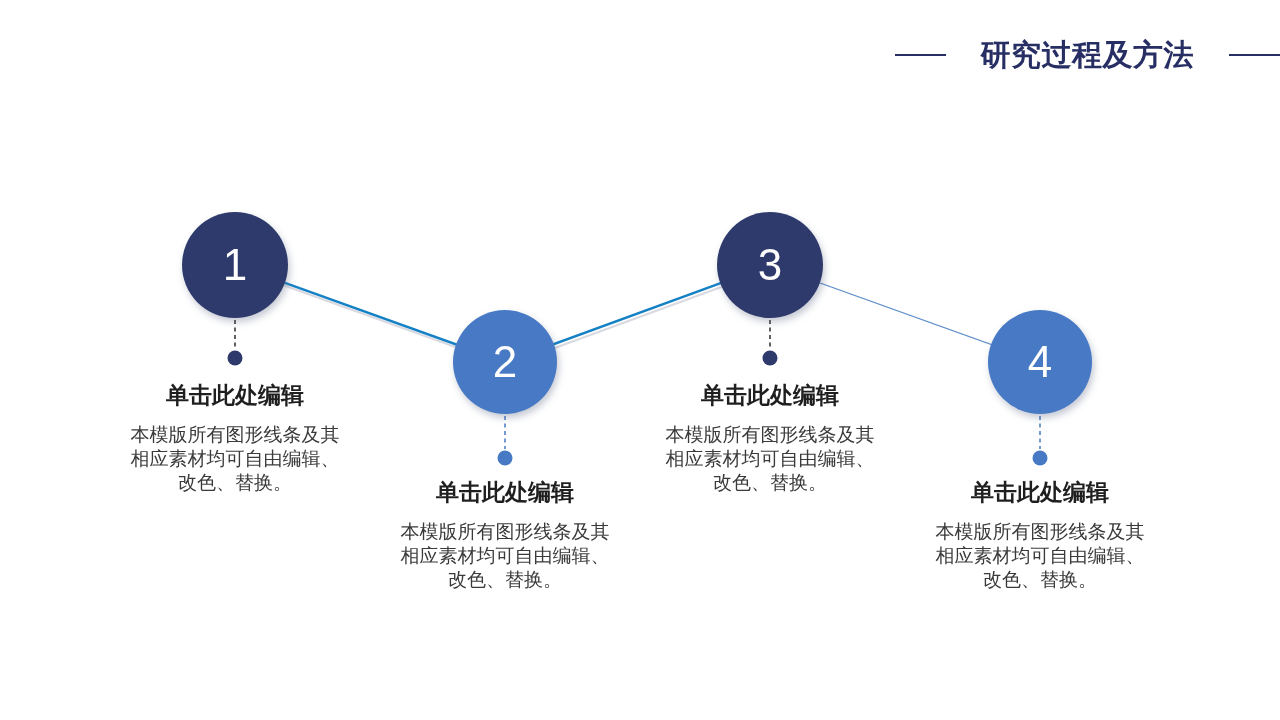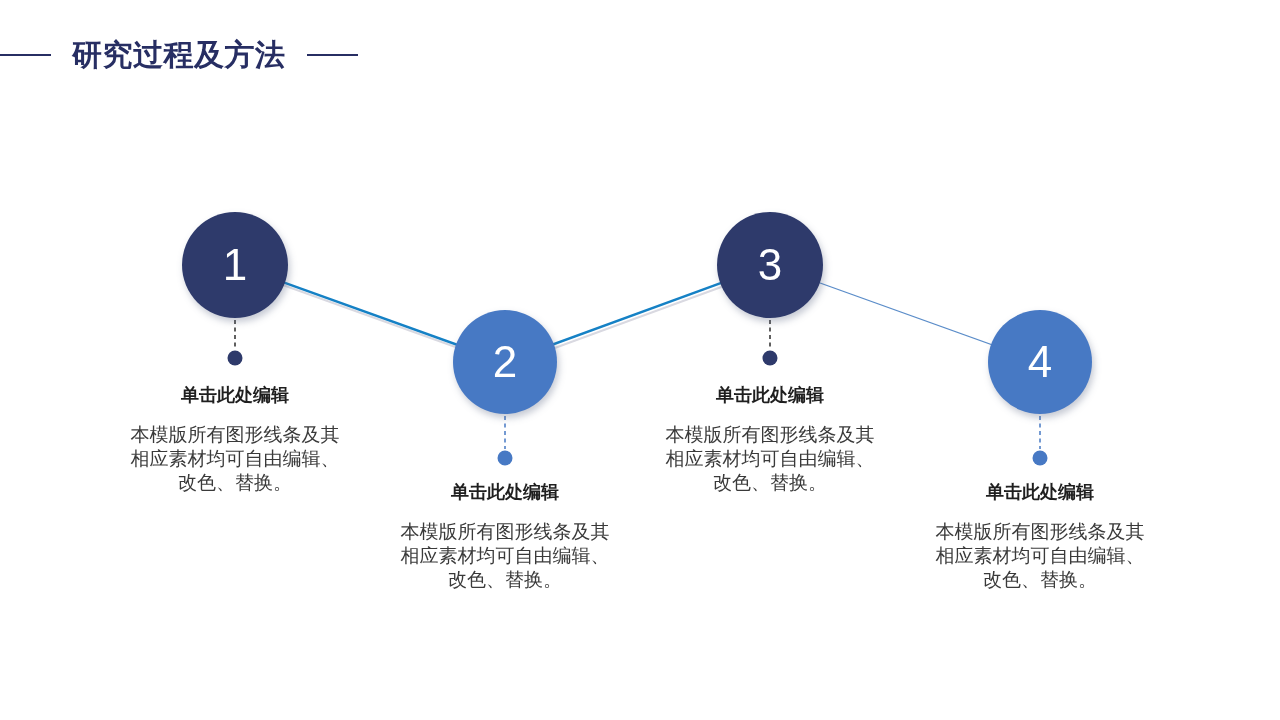--- a/index.html
+++ b/index.html
@@ -17,22 +17,22 @@
   }
 
   
   .title-row {
     position: absolute;
     top: 38px;
     left: 0;
     width: 100%;
     display: flex;
     align-items: center;
-    justify-content: flex-start;
-    gap: 21px;
+    justify-content: flex-end;
+    gap: 35px;
   }
   .title-dash {
     width: 51px;
     height: 2px;
     background: #272e63;
   }
   .slide-title {
     font-size: 30px;
     line-height: 34px;
     font-weight: bold;
@@ -76,21 +76,21 @@
     position: absolute;
     z-index: 2;
     width: 230px;
     text-align: center;
   }
   .tb1 { left: 120px; top: 383px; }
   .tb2 { left: 390px; top: 480px; }
   .tb3 { left: 655px; top: 383px; }
   .tb4 { left: 925px; top: 480px; }
   .tb-heading {
-    font-size: 18px;
+    font-size: 23px;
     line-height: 24px;
     font-weight: bold;
     color: #1f1f1f;
     white-space: nowrap;
   }
   .tb-body {
     margin-top: 16px;
     font-size: 19px;
     line-height: 24px;
     color: #3a3a3a;

